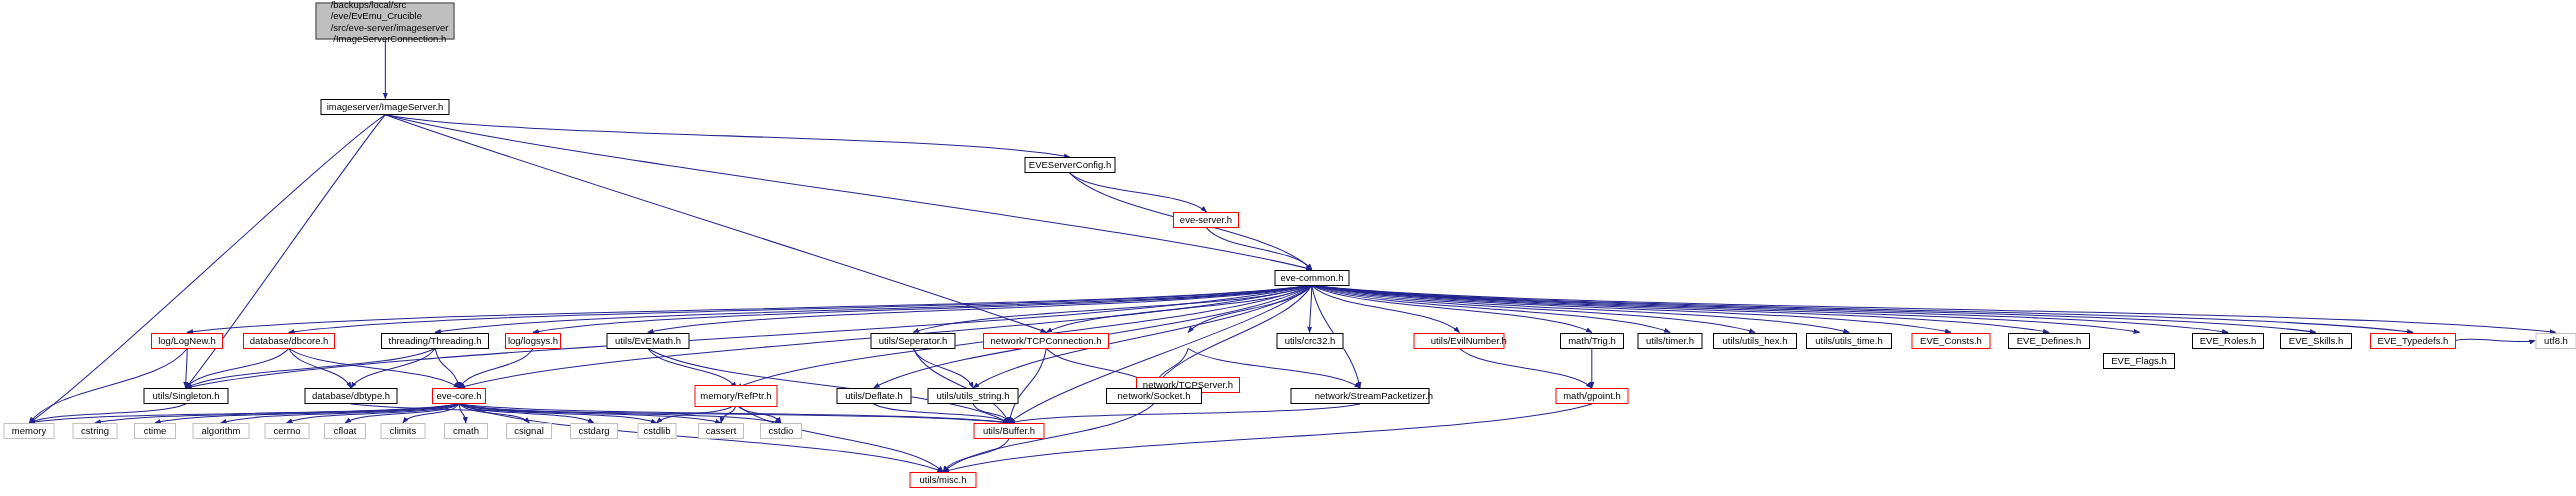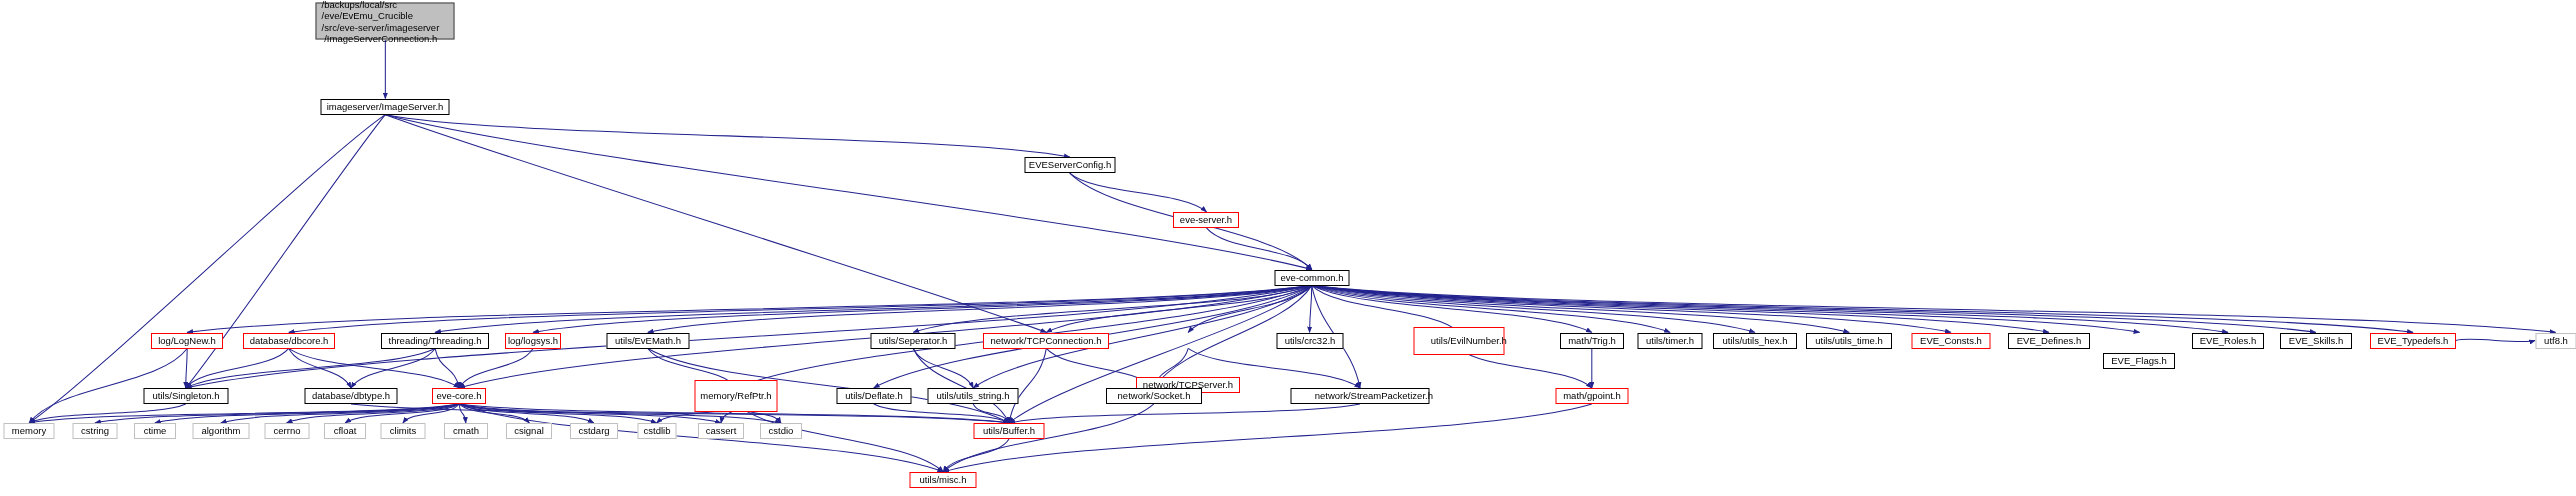--- a/index.html
+++ b/index.html
@@ -37,21 +37,21 @@
     color: #000000;
     white-space: pre;
     padding: 0 4.4px;
     transform: translate(-50%, -50%);
   }
   .node.root {
     background: #bfbfbf;
     border: 0.7px solid #404040;
     font-size: 9.5px;
     text-align: left;
-    justify-content: flex-start;
+    justify-content: flex-end;
     line-height: 1.18;
     padding: 2.2px 5.1px;
   }
   .node.red     { border: 0.7px solid #ff0000; }
   .node.black   { border: 0.7px solid #000000; }
   .node.gray    { border: 0.7px solid #c0c0c0; }
   .node-label { pointer-events: none; }
 </style>
 </head>
 <body>
@@ -162,36 +162,36 @@
       <div class="node black" style="left: 1312px; top: 278px; width: 75px; height: 16px;"><span class="node-label">eve-common.h</span></div>
       <div class="node red" style="left: 187px; top: 341px; width: 72px; height: 16px;"><span class="node-label">log/LogNew.h</span></div>
       <div class="node red" style="left: 289px; top: 341px; width: 92px; height: 16px;"><span class="node-label">database/dbcore.h</span></div>
       <div class="node black" style="left: 435px; top: 341px; width: 108px; height: 16px;"><span class="node-label">threading/Threading.h</span></div>
       <div class="node red" style="left: 533px; top: 341px; width: 56px; height: 16px;"><span class="node-label">log/logsys.h</span></div>
       <div class="node black" style="left: 648px; top: 341px; width: 83px; height: 16px;"><span class="node-label">utils/EvEMath.h</span></div>
       <div class="node black" style="left: 913px; top: 341px; width: 85px; height: 16px;"><span class="node-label">utils/Seperator.h</span></div>
       <div class="node red" style="left: 1046px; top: 341px; width: 126px; height: 16px;"><span class="node-label">network/TCPConnection.h</span></div>
       <div class="node red" style="left: 1188px; top: 341px; width: 104px; height: 16px; margin-top: 44px;"><span class="node-label">network/TCPServer.h</span></div>
       <div class="node black" style="left: 1310px; top: 341px; width: 67px; height: 16px;"><span class="node-label">utils/crc32.h</span></div>
-      <div class="node red" style="left: 1459px; top: 341px; width: 91px; height: 28px; padding-left: 24px;"><span class="node-label">utils/EvilNumber.h</span></div>
+      <div class="node red" style="left: 1459px; top: 341px; width: 91px; height: 16px; padding-left: 24px;"><span class="node-label">utils/EvilNumber.h</span></div>
       <div class="node black" style="left: 1592px; top: 341px; width: 64px; height: 16px;"><span class="node-label">math/Trig.h</span></div>
       <div class="node black" style="left: 1670px; top: 341px; width: 65px; height: 16px;"><span class="node-label">utils/timer.h</span></div>
       <div class="node black" style="left: 1755px; top: 341px; width: 84px; height: 16px;"><span class="node-label">utils/utils_hex.h</span></div>
       <div class="node black" style="left: 1849px; top: 341px; width: 86px; height: 16px;"><span class="node-label">utils/utils_time.h</span></div>
       <div class="node red" style="left: 1951px; top: 341px; width: 79px; height: 16px;"><span class="node-label">EVE_Consts.h</span></div>
       <div class="node black" style="left: 2049px; top: 341px; width: 82px; height: 16px;"><span class="node-label">EVE_Defines.h</span></div>
       <div class="node black" style="left: 2139px; top: 341px; width: 72px; height: 16px; margin-top: 20px;"><span class="node-label">EVE_Flags.h</span></div>
       <div class="node black" style="left: 2228px; top: 341px; width: 72px; height: 16px;"><span class="node-label">EVE_Roles.h</span></div>
       <div class="node black" style="left: 2316px; top: 341px; width: 72px; height: 16px;"><span class="node-label">EVE_Skills.h</span></div>
       <div class="node red" style="left: 2413px; top: 341px; width: 86px; height: 16px;"><span class="node-label">EVE_Typedefs.h</span></div>
       <div class="node gray" style="left: 2556px; top: 341px; width: 41px; height: 16px;"><span class="node-label">utf8.h</span></div>
       <div class="node black" style="left: 186px; top: 396px; width: 85px; height: 16px;"><span class="node-label">utils/Singleton.h</span></div>
       <div class="node black" style="left: 351px; top: 396px; width: 93px; height: 16px;"><span class="node-label">database/dbtype.h</span></div>
       <div class="node red" style="left: 459px; top: 396px; width: 54px; height: 16px;"><span class="node-label">eve-core.h</span></div>
-      <div class="node red" style="left: 736px; top: 396px; width: 83px; height: 32px;"><span class="node-label">memory/RefPtr.h</span></div>
+      <div class="node red" style="left: 736px; top: 396px; width: 83px; height: 22px;"><span class="node-label">memory/RefPtr.h</span></div>
       <div class="node black" style="left: 874px; top: 396px; width: 75px; height: 16px;"><span class="node-label">utils/Deflate.h</span></div>
       <div class="node black" style="left: 973px; top: 396px; width: 91px; height: 16px;"><span class="node-label">utils/utils_string.h</span></div>
       <div class="node black" style="left: 1154px; top: 396px; width: 96px; height: 16px;"><span class="node-label">network/Socket.h</span></div>
       <div class="node black" style="left: 1360px; top: 396px; width: 139px; height: 16px; padding-left: 32px;"><span class="node-label">network/StreamPacketizer.h</span></div>
       <div class="node red" style="left: 1592px; top: 396px; width: 73px; height: 16px;"><span class="node-label">math/gpoint.h</span></div>
       <div class="node gray" style="left: 29px; top: 431px; width: 51px; height: 16px;"><span class="node-label">memory</span></div>
       <div class="node gray" style="left: 95px; top: 431px; width: 45px; height: 16px;"><span class="node-label">cstring</span></div>
       <div class="node gray" style="left: 155px; top: 431px; width: 42px; height: 16px;"><span class="node-label">ctime</span></div>
       <div class="node gray" style="left: 221px; top: 431px; width: 57px; height: 16px;"><span class="node-label">algorithm</span></div>
       <div class="node gray" style="left: 287px; top: 431px; width: 45px; height: 16px;"><span class="node-label">cerrno</span></div>

